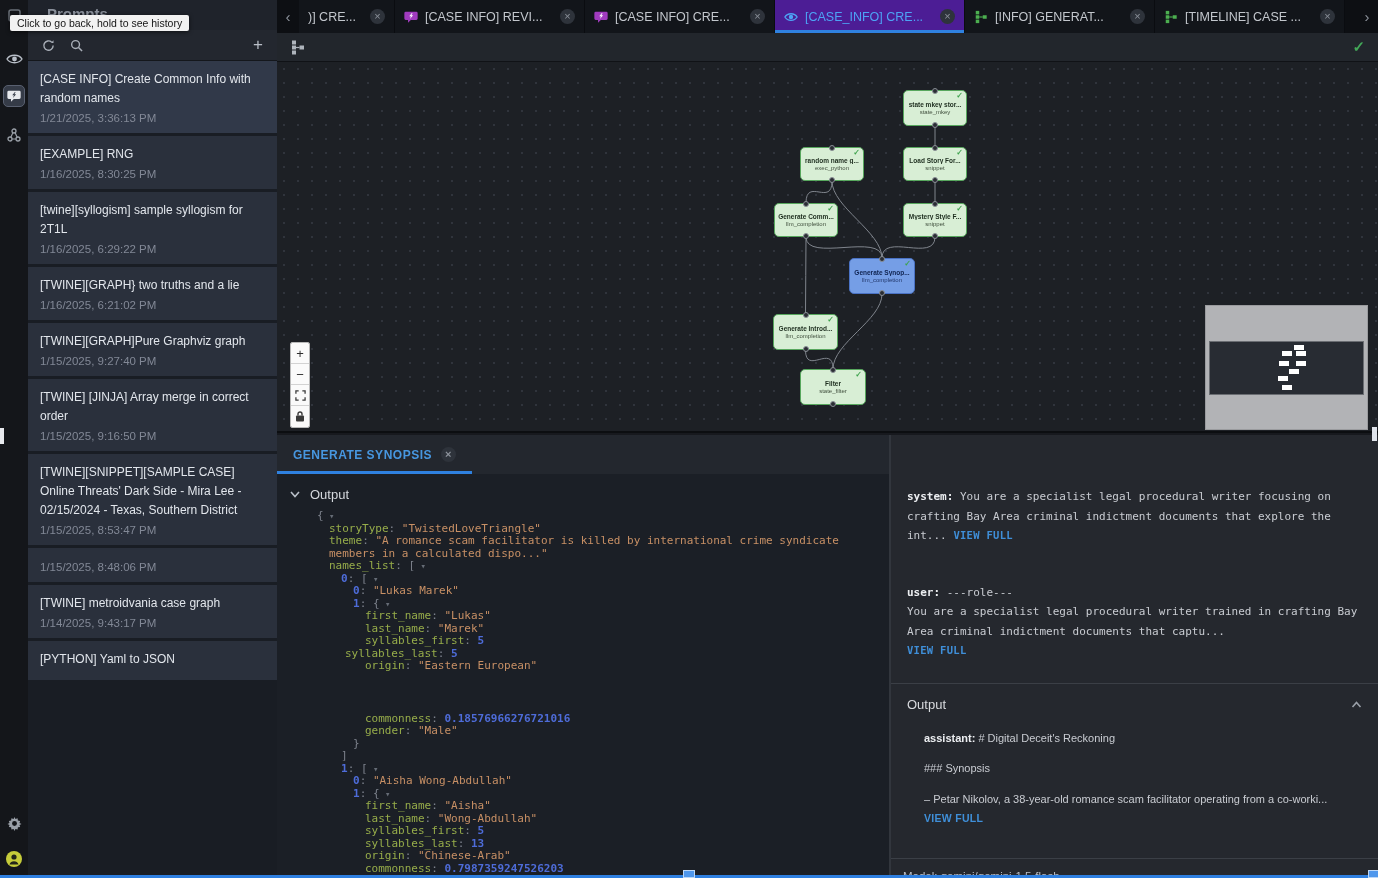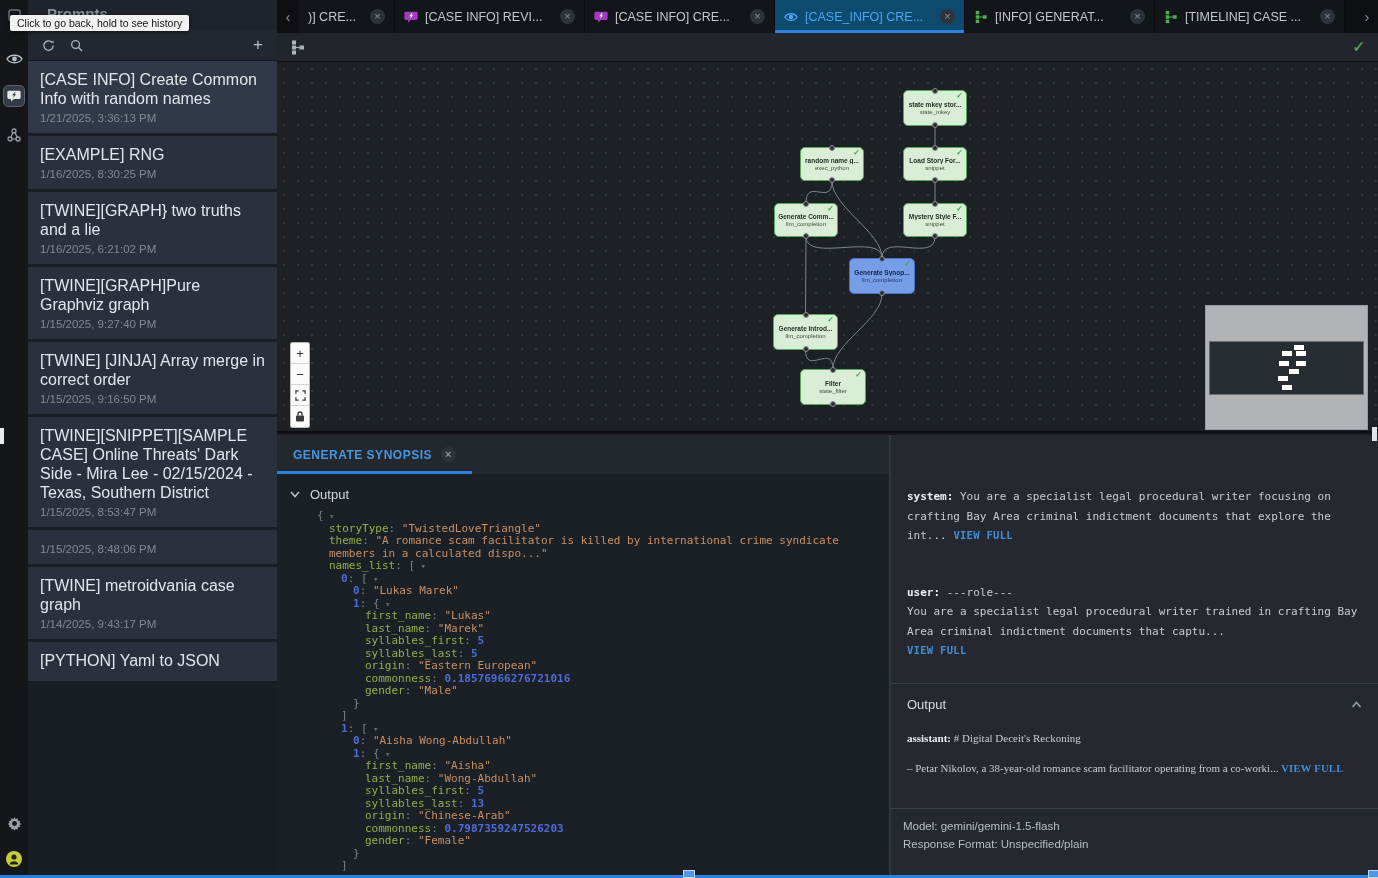--- a/index.html
+++ b/index.html
@@ -13,35 +13,35 @@
   .rail .active-box{position:absolute;left:3px;top:85px;width:22px;height:22px;background:#353b47;border:1px solid #596070;border-radius:5px;display:flex;align-items:center;justify-content:center}
 
   
   .panel{position:absolute;left:28px;top:0;width:249px;height:878px;background:#191d24;display:flex;flex-direction:column;z-index:5}
   .panel-header{height:30px;line-height:28px;padding-left:19px;color:#8a909b;font-weight:bold;font-size:15px;background:#1f232b;flex:0 0 auto}
   .panel-toolbar{height:31px;background:#23272f;border-bottom:1px solid #14171c;display:flex;align-items:center;gap:15px;padding:0 14px;flex:0 0 auto;color:#aab0b9}
   .panel-toolbar .plus{margin-left:auto;font-size:17px;color:#b9bfc8;cursor:default}
   .prompt-list{flex:1;display:flex;flex-direction:column;gap:3px;overflow:hidden}
   .prompt-item{background:#2a303c;padding:9px 12px 8px;flex:0 0 auto}
   .prompt-item.selected{background:#313949}
-  .prompt-title{color:#e2e6ec;font-size:16px;line-height:19px}
+  .prompt-title{color:#e2e6ec;font-size:12px;line-height:19px}
   .prompt-time{color:#828896;font-size:11.5px;margin-top:3px;line-height:14px}
 
   
   .tooltip{position:absolute;left:10px;top:15px;background:#f2f2f2;color:#141414;font-size:10.5px;padding:2px 7px;border-radius:2px;box-shadow:0 1px 4px rgba(0,0,0,.6);z-index:20;white-space:nowrap}
 
   
   .main{position:absolute;left:277px;top:0;width:1101px;height:878px}
 
   .tabbar{height:33px;background:#0d0f13;display:flex;align-items:stretch}
   .tnav{width:22px;display:flex;align-items:center;justify-content:center;color:#8d939c;font-size:15px;flex:0 0 auto}
   .tabs{display:flex;align-items:stretch;flex:1;overflow:hidden}
   .tab{width:190px;flex:0 0 auto;display:flex;align-items:center;gap:7px;padding:0 9px;font-size:12.5px;color:#c3c7cd;background:#12151a;border-right:1px solid #0a0c10}
   .tab.partial{width:96px}
-  .tab.active{background:#0c4a6e;color:#4da3f5;box-shadow:inset 0 -3px 0 #2f81e0}
+  .tab.active{background:#4c1d95;color:#4da3f5;box-shadow:inset 0 -3px 0 #2f81e0}
   .tab .tlabel{white-space:nowrap;overflow:hidden;flex:1}
   .xc{width:15px;height:15px;flex:0 0 auto;border-radius:50%;background:#2e333b;color:#8d939c;font-size:11px;line-height:14px;text-align:center}
 
   .canvas-toolbar{height:29px;background:#22262c;border-bottom:1px solid #101216;display:flex;align-items:center;padding:0 13px}
   .canvas-toolbar .chk{margin-left:auto;color:#43a858;font-size:15px;font-weight:bold}
 
   .canvas{position:relative;height:371px;background:#1d2025;background-image:radial-gradient(#30343c 1px,transparent 1.2px);background-size:14px 14px;border-bottom:2px solid #0c0e11;overflow:hidden}
 
   .node{position:absolute;border-radius:5px;border:1px solid #57a75d;background:#d8eed5;display:flex;flex-direction:column;align-items:center;justify-content:center;gap:1px;z-index:2}
   .node::before,.node::after{content:"";position:absolute;left:50%;transform:translateX(-50%);width:4px;height:4px;border-radius:50%;background:#2a2d33;border:1px solid #8a8f96}
@@ -79,21 +79,21 @@
   .jc{color:#666c76;font-size:9px}
 
   .br{flex:1;background:#25282e;border-left:2px solid #32363d;display:flex;flex-direction:column;overflow:hidden}
   .msgs{padding:52px 16px 22px;font-family:"DejaVu Sans Mono",monospace;font-size:11px;line-height:19.5px;color:#c9ccd2}
   .msgs b{color:#eceef1;font-weight:bold}
   .msg{margin-bottom:37px}
   .msg:last-child{margin-bottom:0}
   .viewfull{color:#3f8fd9;font-weight:bold;font-size:10.5px;letter-spacing:.3px}
   .out-hdr{border-top:1px solid #3b3f46;display:flex;align-items:center;padding:13px 16px;color:#d8dade;font-size:13px}
   .out-hdr .chev{margin-left:auto;color:#9aa0a8}
-  .out-body{padding:4px 16px 18px;font-family:Liberation Serif, serif;font-size:11px;line-height:19.5px;color:#c9ccd2}
+  .out-body{padding:4px 33px 18px;font-family:Liberation Sans, sans-serif;font-size:11px;line-height:19.5px;color:#c9ccd2}
   .out-body b{color:#eceef1}
   .out-body p{margin-bottom:11px}
   .meta{border-top:1px solid #3b3f46;padding:8px 12px;font-size:11.5px;line-height:18px;color:#b9bec7}
 
   
   .hbar{position:absolute;left:0;bottom:0;width:1378px;height:3px;background:#2e7fe0;z-index:30}
   .hthumb{position:absolute;left:683px;bottom:0;width:12px;height:8px;background:#4f97ec;border:1px solid #bcd7f7;z-index:31}
   .hthumb.right{left:1368px}
   .handle-l{position:absolute;left:0;top:428px;width:4px;height:16px;background:#e8eaee;z-index:31}
   .handle-r{position:absolute;left:1372px;top:427px;width:5px;height:14px;background:#dfe3ea;z-index:31}
@@ -162,20 +162,24 @@
   <div class="prompt-list">
       <div class="prompt-item selected">
         <div class="prompt-title">[CASE INFO] Create Common Info with random names</div>
         <div class="prompt-time">1/21/2025, 3:36:13 PM</div>
       </div>
       <div class="prompt-item">
         <div class="prompt-title">[EXAMPLE] RNG</div>
         <div class="prompt-time">1/16/2025, 8:30:25 PM</div>
       </div>
       <div class="prompt-item">
+        <div class="prompt-title">[twine][syllogism] sample syllogism for 2T1L</div>
+        <div class="prompt-time">1/16/2025, 6:29:22 PM</div>
+      </div>
+      <div class="prompt-item">
         <div class="prompt-title">[TWINE][GRAPH} two truths and a lie</div>
         <div class="prompt-time">1/16/2025, 6:21:02 PM</div>
       </div>
       <div class="prompt-item">
         <div class="prompt-title">[TWINE][GRAPH]Pure Graphviz graph</div>
         <div class="prompt-time">1/15/2025, 9:27:40 PM</div>
       </div>
       <div class="prompt-item">
         <div class="prompt-title">[TWINE] [JINJA] Array merge in correct order</div>
         <div class="prompt-time">1/15/2025, 9:16:50 PM</div>
@@ -375,23 +379,23 @@
           <div class="jline" style="padding-left: 40px;"><span class="jp">{</span><span class="jc"> ▾</span></div>
           <div class="jline" style="padding-left: 52px;"><span class="jk">storyType</span><span class="jp">: </span><span class="js">"TwistedLoveTriangle"</span></div>
           <div class="jline" style="padding-left: 52px;"><span class="jk">theme</span><span class="jp">: </span><span class="js">"A romance scam facilitator is killed by international crime syndicate members in a calculated dispo..."</span></div>
           <div class="jline" style="padding-left: 52px;"><span class="jk">names_list</span><span class="jp">: </span><span class="jp">[</span><span class="jc"> ▾</span></div>
           <div class="jline" style="padding-left: 64px;"><span class="jn">0</span><span class="jp">: </span><span class="jp">[</span><span class="jc"> ▾</span></div>
           <div class="jline" style="padding-left: 76px;"><span class="jn">0</span><span class="jp">: </span><span class="js">"Lukas Marek"</span></div>
           <div class="jline" style="padding-left: 76px;"><span class="jn">1</span><span class="jp">: </span><span class="jp">{</span><span class="jc"> ▾</span></div>
           <div class="jline" style="padding-left: 88px;"><span class="jk">first_name</span><span class="jp">: </span><span class="js">"Lukas"</span></div>
           <div class="jline" style="padding-left: 88px;"><span class="jk">last_name</span><span class="jp">: </span><span class="js">"Marek"</span></div>
           <div class="jline" style="padding-left: 88px;"><span class="jk">syllables_first</span><span class="jp">: </span><span class="jn">5</span></div>
-          <div class="jline" style="padding-left: 88px;"><span class="jk">syllables_last</span><span class="jp">: </span><span class="jn">5</span></div>
+          <div class="jline" style="padding-left: 68px;"><span class="jk">syllables_last</span><span class="jp">: </span><span class="jn">5</span></div>
           <div class="jline" style="padding-left: 88px;"><span class="jk">origin</span><span class="jp">: </span><span class="js">"Eastern European"</span></div>
-          <div class="jline" style="padding-left: 88px;"><span class="jk">commonness</span><span class="jp">: </span><span class="jn">0.18576966276721016</span></div>
+          <div class="jline" style="padding-left: 88px; margin-top: 40px;"><span class="jk">commonness</span><span class="jp">: </span><span class="jn">0.18576966276721016</span></div>
           <div class="jline" style="padding-left: 88px;"><span class="jk">gender</span><span class="jp">: </span><span class="js">"Male"</span></div>
           <div class="jline" style="padding-left: 76px;"><span class="jp">}</span></div>
           <div class="jline" style="padding-left: 64px;"><span class="jp">]</span></div>
           <div class="jline" style="padding-left: 64px;"><span class="jn">1</span><span class="jp">: </span><span class="jp">[</span><span class="jc"> ▾</span></div>
           <div class="jline" style="padding-left: 76px;"><span class="jn">0</span><span class="jp">: </span><span class="js">"Aisha Wong-Abdullah"</span></div>
           <div class="jline" style="padding-left: 76px;"><span class="jn">1</span><span class="jp">: </span><span class="jp">{</span><span class="jc"> ▾</span></div>
           <div class="jline" style="padding-left: 88px;"><span class="jk">first_name</span><span class="jp">: </span><span class="js">"Aisha"</span></div>
           <div class="jline" style="padding-left: 88px;"><span class="jk">last_name</span><span class="jp">: </span><span class="js">"Wong-Abdullah"</span></div>
           <div class="jline" style="padding-left: 88px;"><span class="jk">syllables_first</span><span class="jp">: </span><span class="jn">5</span></div>
           <div class="jline" style="padding-left: 88px;"><span class="jk">syllables_last</span><span class="jp">: </span><span class="jn">13</span></div>
@@ -421,20 +425,21 @@
         <span>Output</span>
         <svg class="chev" width="11" height="7" viewBox="0 0 10 7">
             <path d="M1 6 L5 1.5 L9 6" fill="none" stroke="#9aa0a8" stroke-width="1.6"></path>
           </svg>
       </div>
       <div class="out-body">
         <p>
           <b>assistant:</b>
           <span># Digital Deceit's Reckoning</span>
         </p>
+        <p>### Synopsis</p>
         <p>
           <span>– Petar Nikolov, a 38-year-old romance scam facilitator operating from a co-worki...</span>
           <a class="viewfull">VIEW FULL</a>
         </p>
       </div>
       <div class="meta">
         <div>Model: gemini/gemini-1.5-flash</div>
         <div>Response Format: Unspecified/plain</div>
       </div>
 

